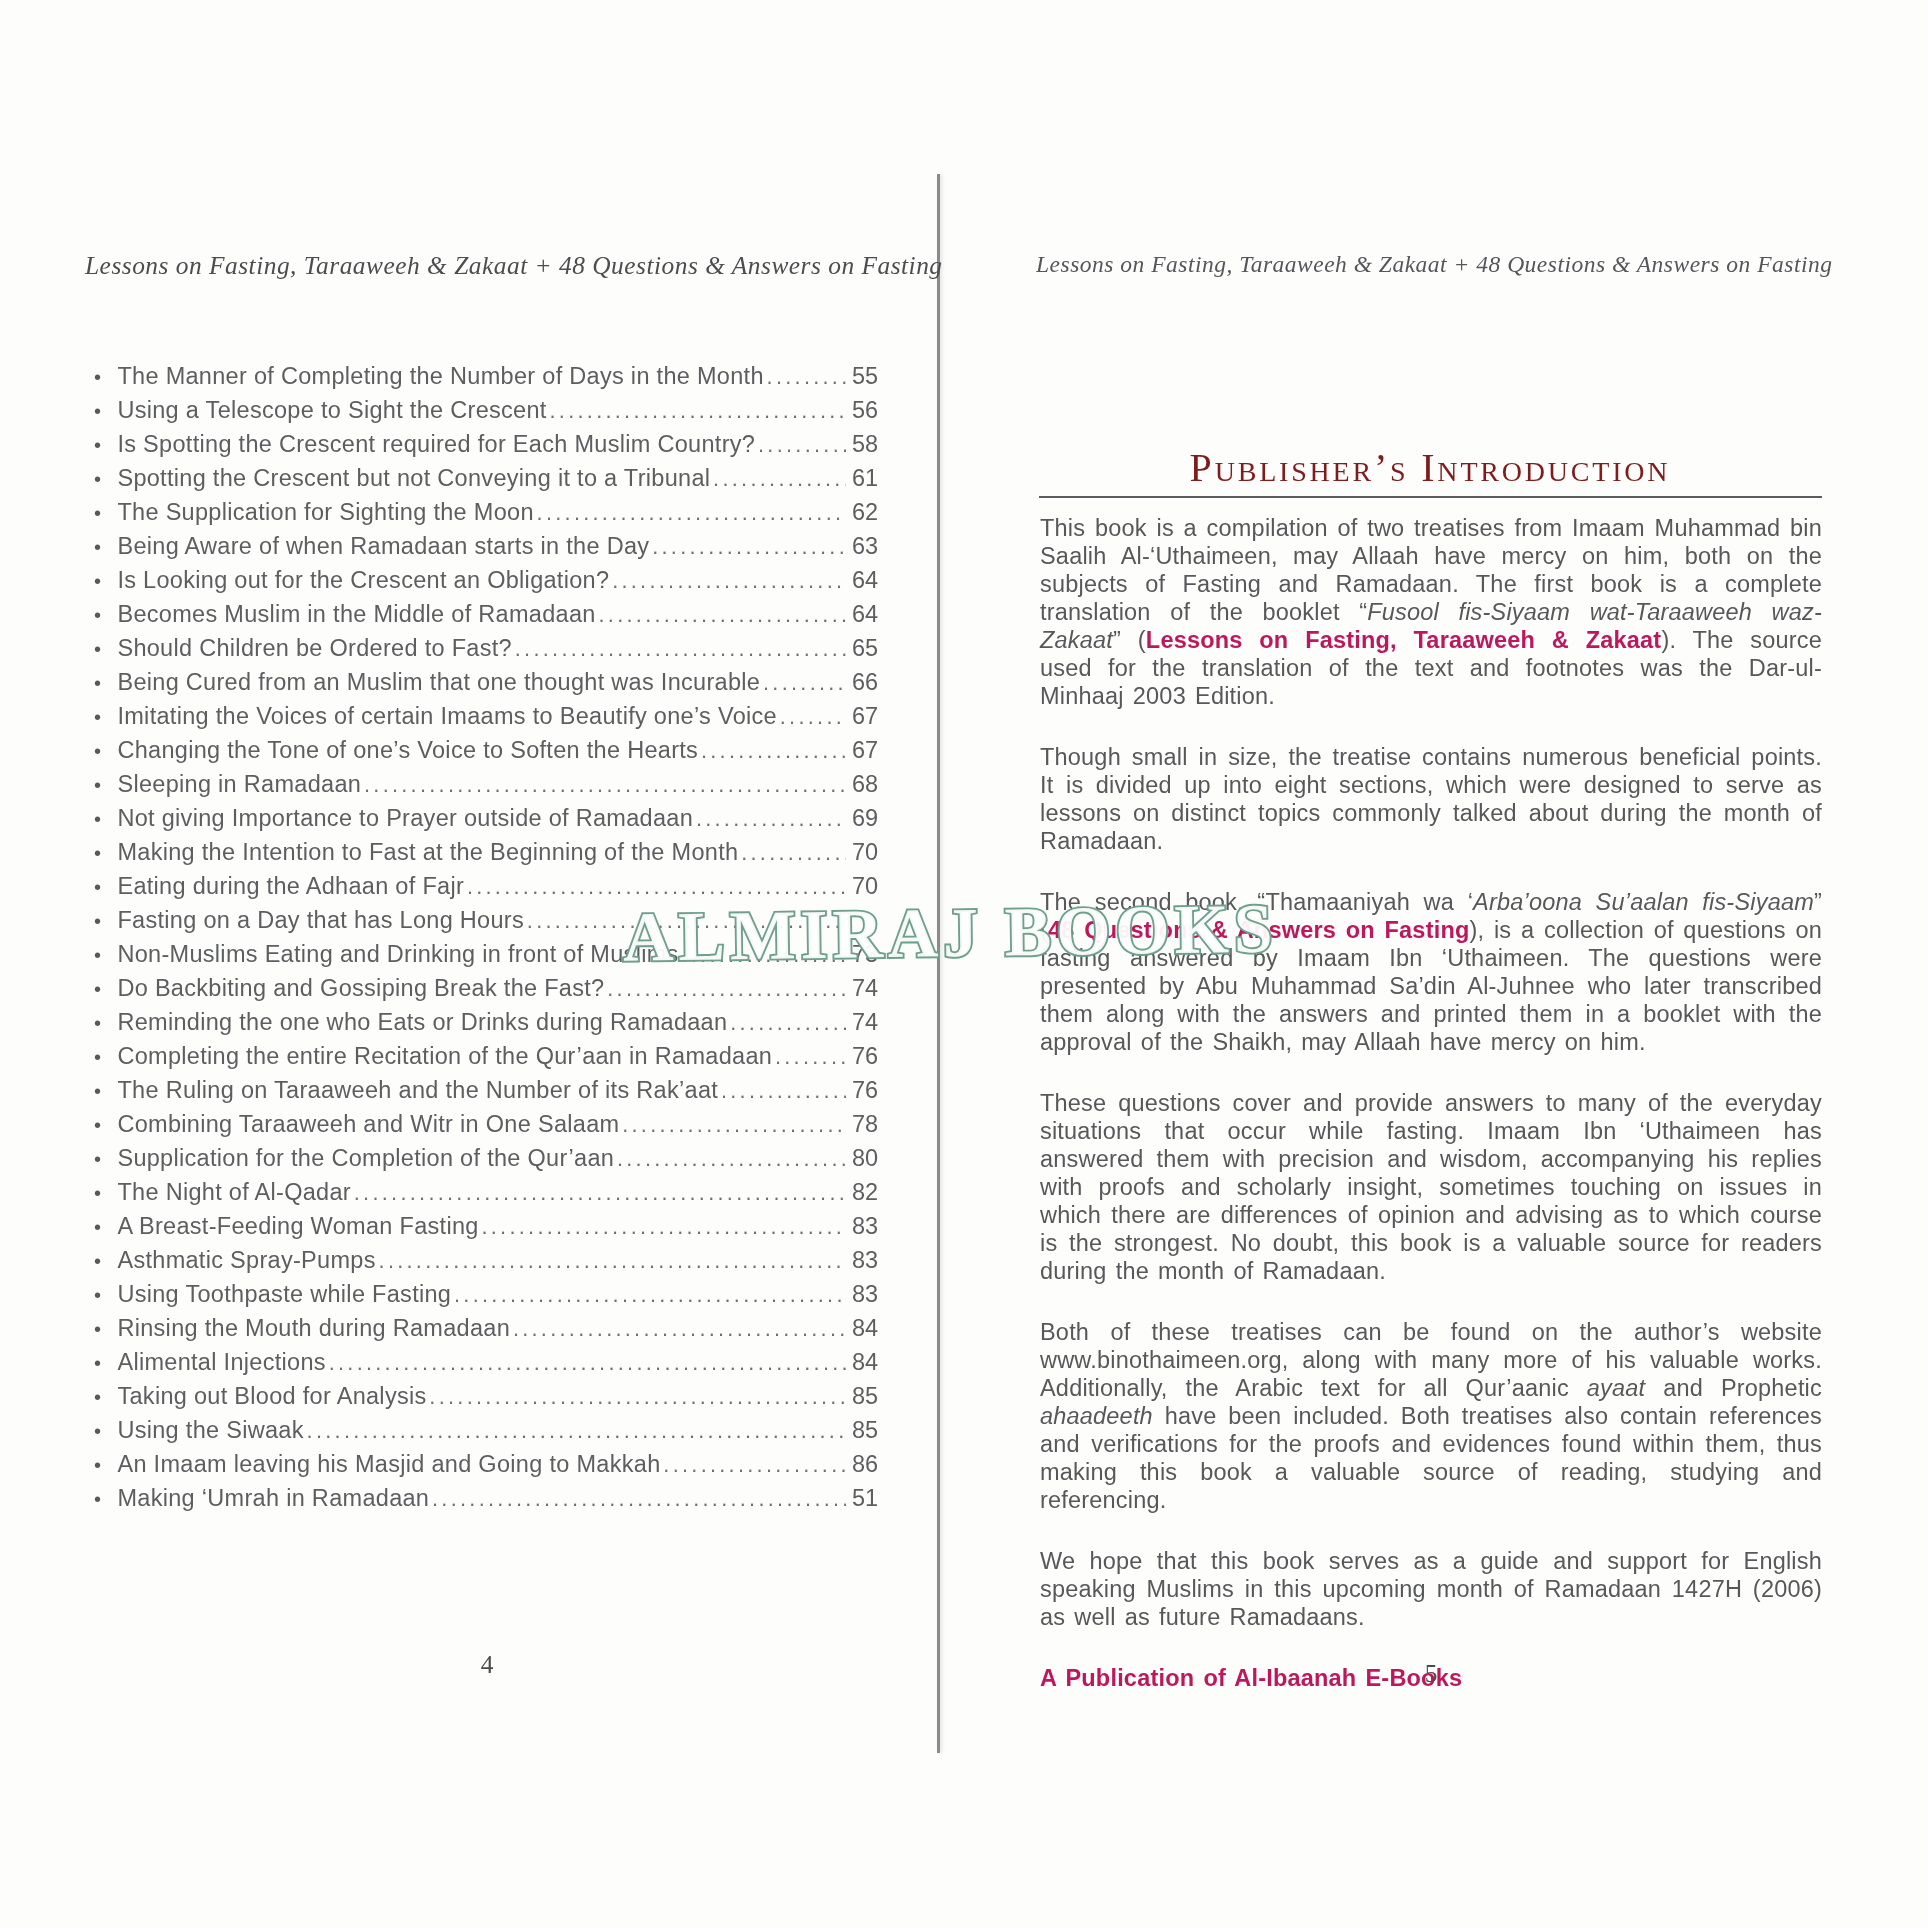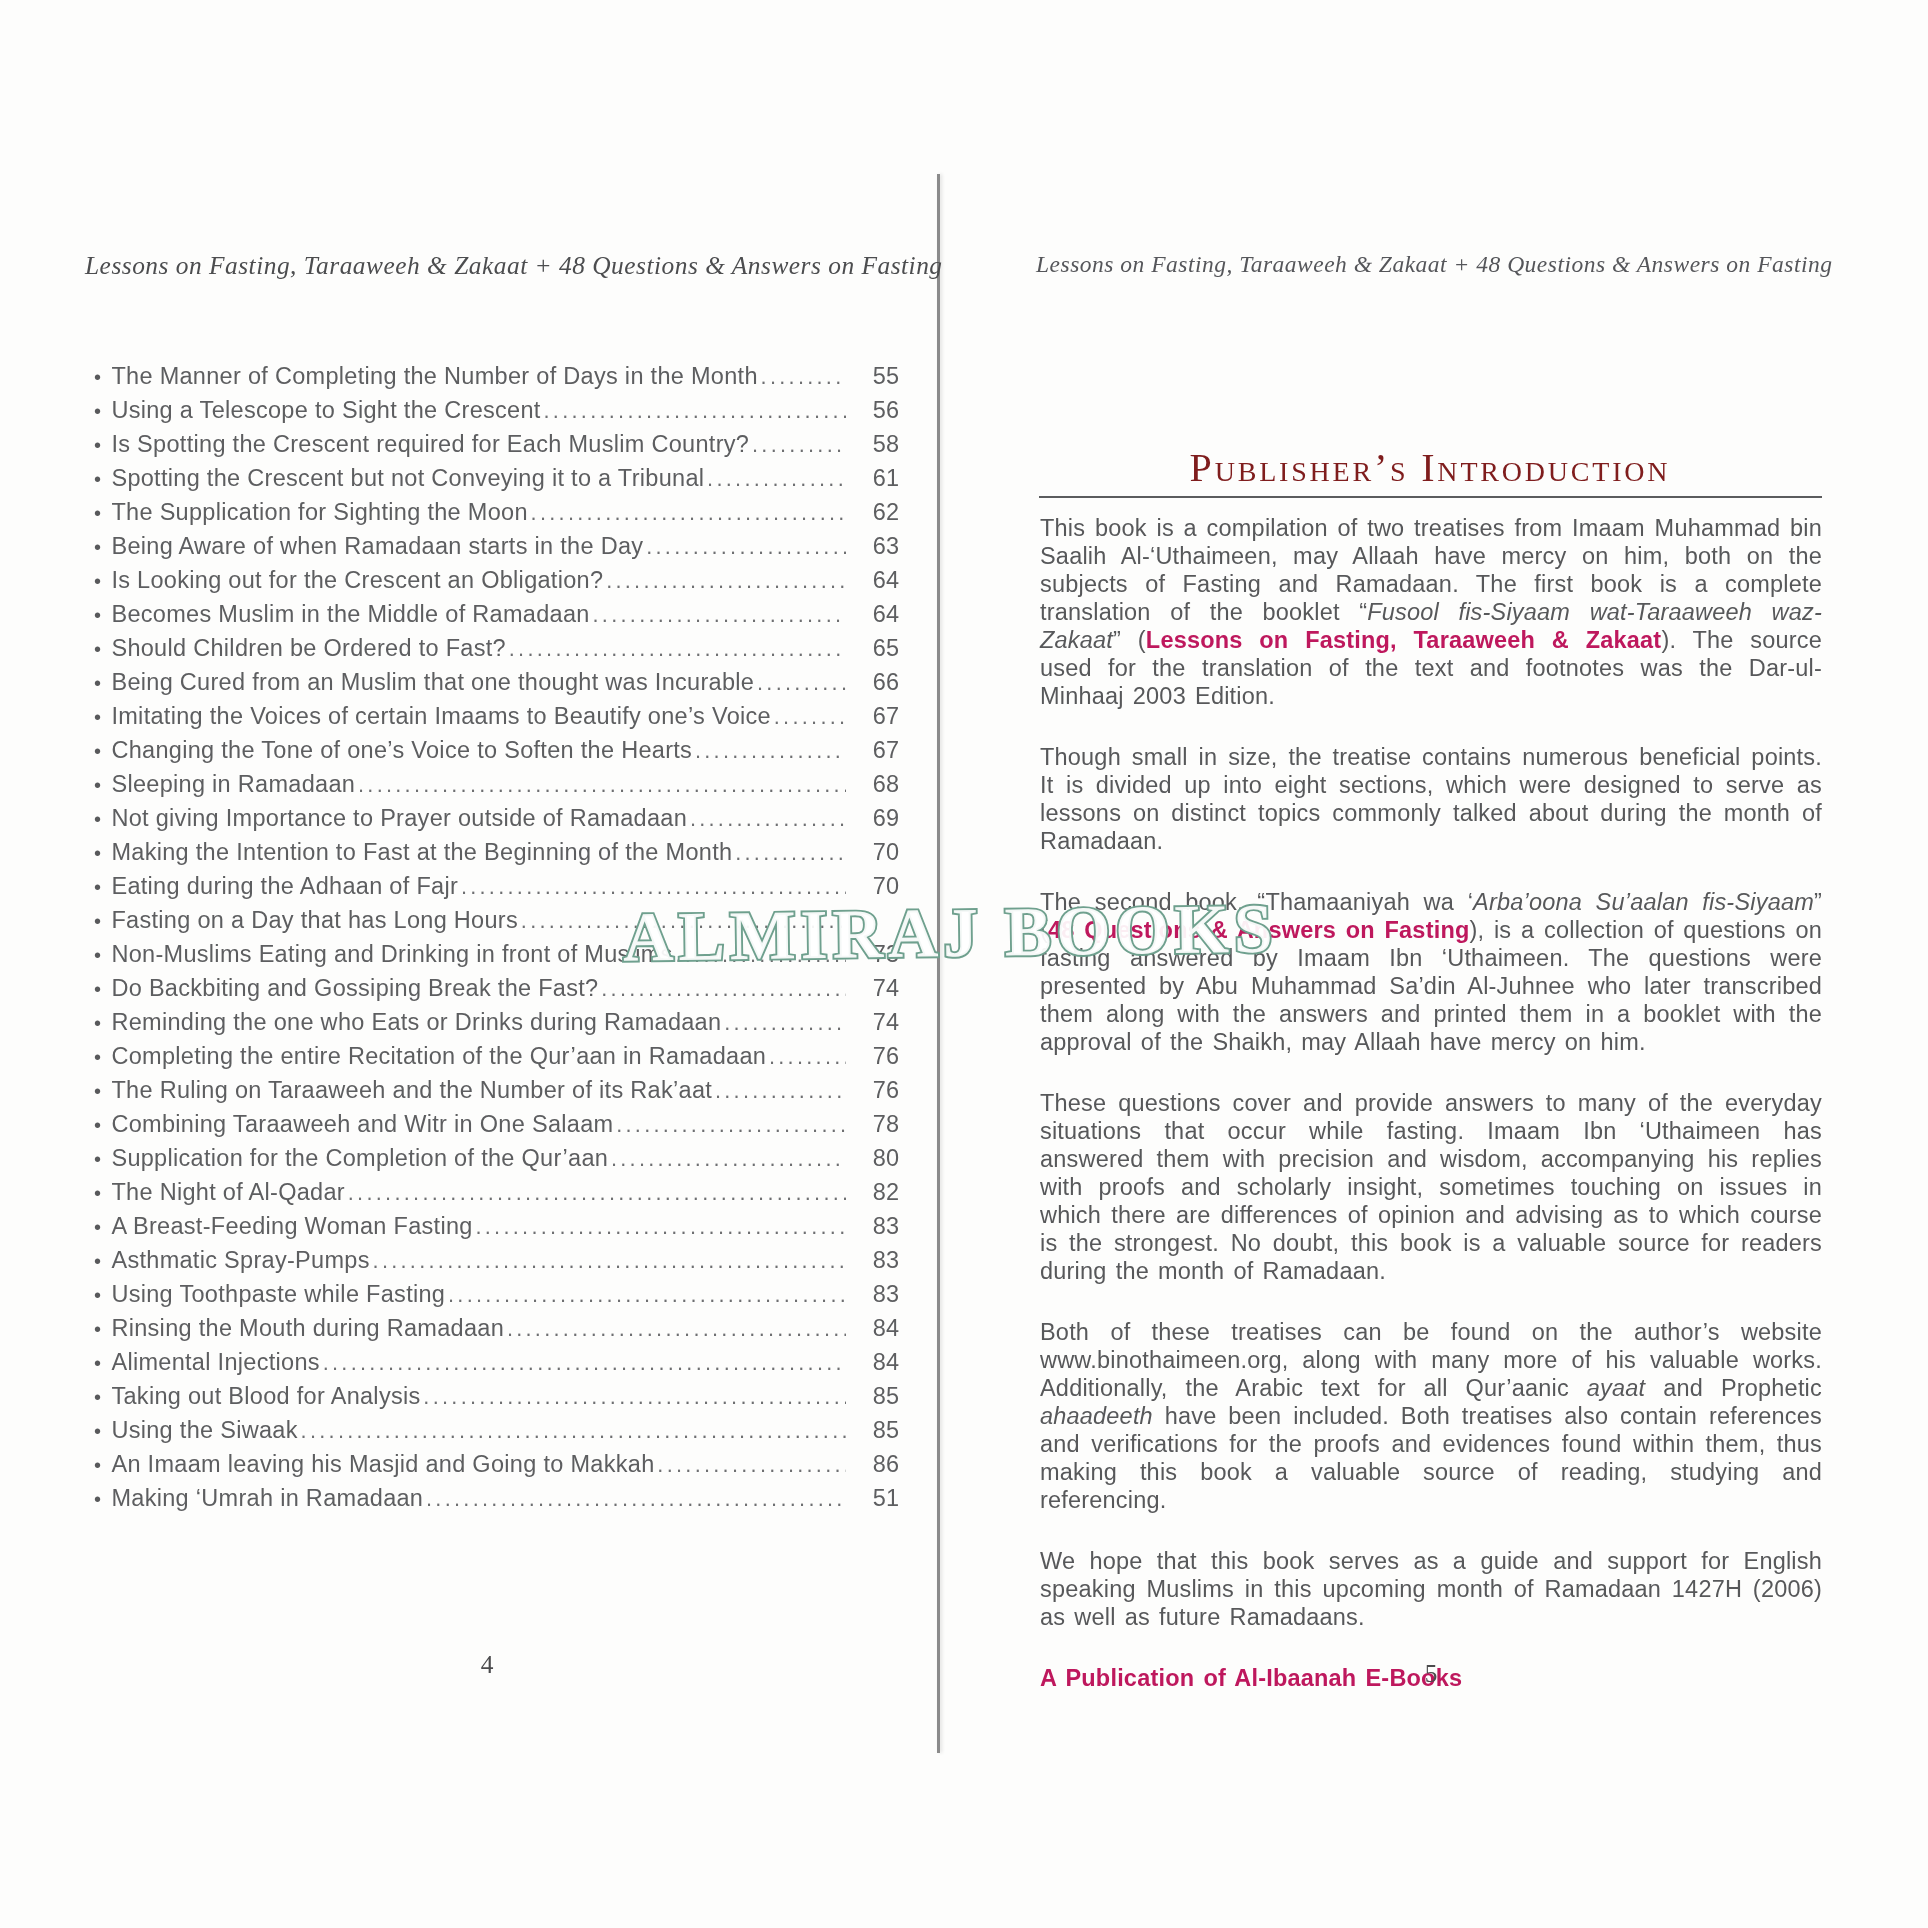--- a/index.html
+++ b/index.html
@@ -25,29 +25,29 @@
   
   .toc{
     position:absolute;left:94px;top:359px;width:805px;
     font-size:23.5px;color:#5d5e60;
   }
   .toc-row{
     display:flex;align-items:baseline;height:34px;line-height:34px;
     white-space:nowrap;
   }
   .toc-row .bullet{font-size:20px;margin-right:10.4px;color:#58595b;}
-  .toc-row .lbl{letter-spacing:0.3px;}
+  .toc-row .lbl{letter-spacing:0.3px;margin-left:6px;}
   .toc-row .leader{
     flex:1;overflow:hidden;white-space:nowrap;padding-left:2.8px;
     color:#6e6f71;font-size:21.7px;letter-spacing:3.3px;
   }
   .toc-row .leader::after{
     content:"..............................................................................................................................................................";
   }
-  .toc-row .pg{width:47px;text-align:right;margin-left:5.6px;color:#5d5e60;}
+  .toc-row .pg{width:47px;margin-left:5.6px;color:#5d5e60;}
   
   .intro-title{
     position:absolute;left:1039px;top:444px;width:782px;text-align:center;
     font-family:"Liberation Serif", serif;font-variant:small-caps;
     font-size:40px;color:#7f1d1d;letter-spacing:2.8px;
   }
   .title-rule{
     position:absolute;left:1039px;top:496px;width:783px;height:1.9px;background:#5b5c5e;
   }
   .intro-body{

